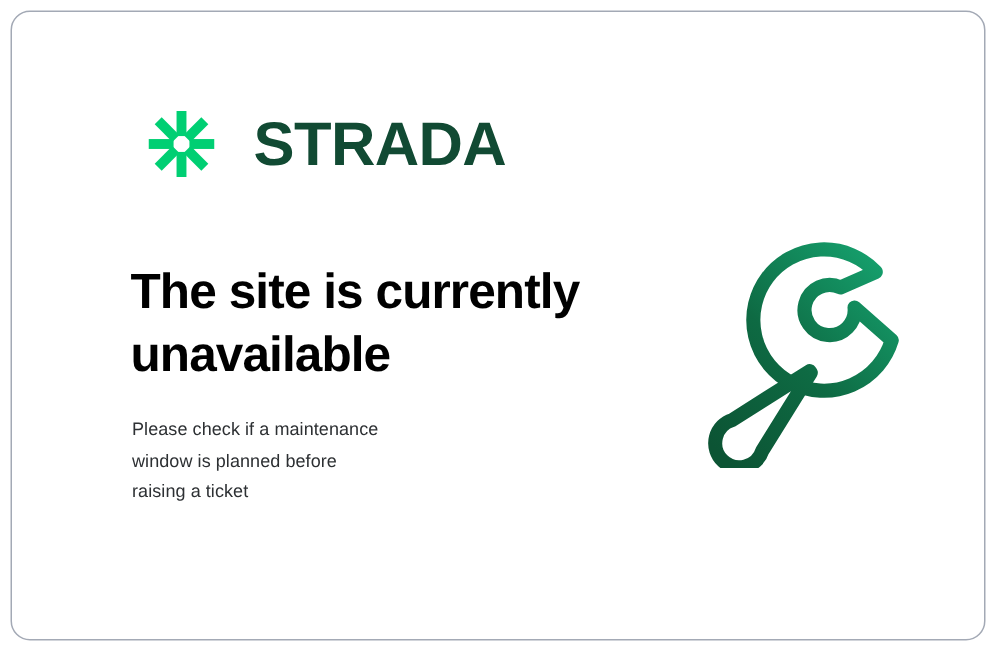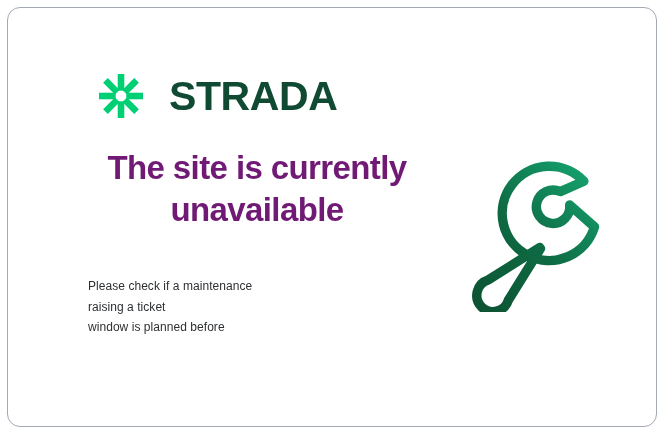--- a/index.html
+++ b/index.html
@@ -58,29 +58,28 @@
     letter-spacing: -0.4px;
     color: #114a33;
     line-height: 1;
     white-space: nowrap;
   }
 
   
   .headline {
     position: absolute;
     left: 79px;
-    top: 139px;
+    top: 165px;
     width: 340px;
     font-size: 33px;
     font-weight: bold;
     line-height: 1.28;
     letter-spacing: -0.6px;
-    color: #701a75;
+    color: #000000;
     margin: 0;
-    text-align: center;
   }
 
   
   .bodycopy {
     position: absolute;
     left: 80px;
     top: 268px;
     width: 310px;
     font-size: 12px;
     font-weight: normal;
@@ -132,22 +131,22 @@
           </g>
         </g>
       </svg>
       <div class="logo-word">STRADA</div>
     </div>
 
     <h1 class="headline">The site is currently unavailable</h1>
 
     <p class="bodycopy">
       <span class="line">Please check if a maintenance</span>
+      <span class="line">window is planned before</span>
       <span class="line">raising a ticket</span>
-      <span class="line">window is planned before</span>
     </p>
 
     <div class="wrench-wrap">
       <svg class="wrench-svg" viewBox="0 0 100 100" aria-hidden="true">
         <defs>
           <linearGradient id="wrenchGrad" x1="10" y1="92" x2="92" y2="12" gradientUnits="userSpaceOnUse">
             <stop offset="0" stop-color="#0c5434"></stop>
             <stop offset="0.45" stop-color="#0e6a43"></stop>
             <stop offset="1" stop-color="#16a470"></stop>
           </linearGradient>

